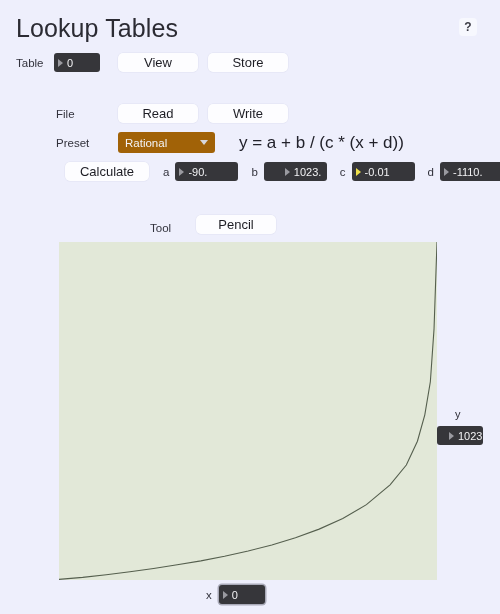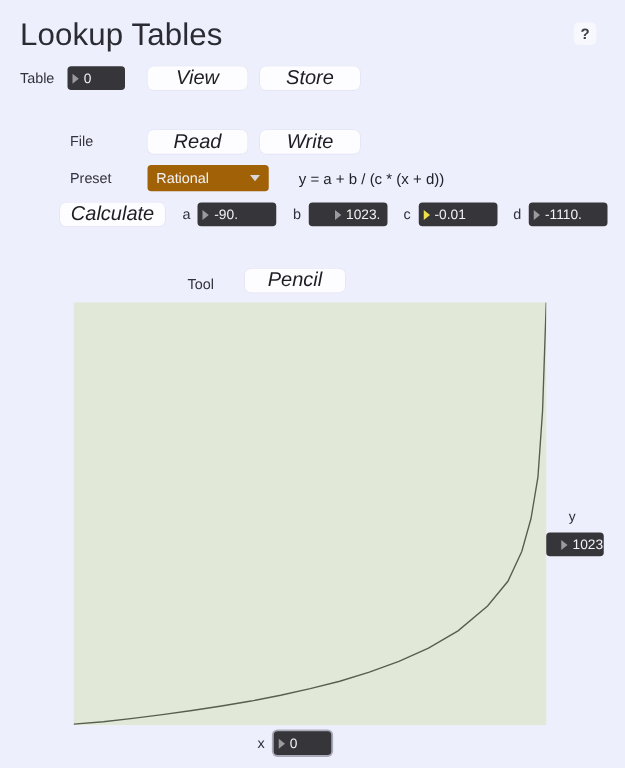--- a/index.html
+++ b/index.html
@@ -58,26 +58,25 @@
   
   .btn {
     background: #fdfdff;
     border-radius: 5px;
     height: 19px;
     min-width: 58px;
     padding: 0 10px;
     display: flex;
     align-items: center;
     justify-content: center;
-    font-size: 16px;
+    font-size: 13px;
     color: #1d1d24;
     cursor: pointer;
     box-shadow: 0 0 0 0.5px rgba(120,122,155,.10);
     user-select: none;
-    font-style: italic;
   }
 
   
   .numfield {
     background: #36363a;
     border-radius: 3px;
     height: 19px;
     display: flex;
     align-items: center;
     padding: 0 6px 0 4px;
@@ -118,21 +117,21 @@
     box-sizing: border-box;
   }
   .select .caret {
     width: 0; height: 0;
     border-top: 5px solid #d7d7dc;
     border-left: 4.5px solid transparent;
     border-right: 4.5px solid transparent;
   }
 
   .formula {
-    font-size: 12px;
+    font-size: 17px;
     color: #22222b;
     white-space: nowrap;
   }
 
   
   .plot-wrap {
     position: absolute;
     left: 59px; top: 242px;
     width: 378px; height: 338px;
     background: #e2e8d8;
@@ -186,21 +185,21 @@
 <div class="row" style="left:56px; top:132px;">
   <div class="lbl" style="width:62px;">Preset</div>
   <div class="select">
     <span>Rational</span>
     <span class="caret"></span>
   </div>
   <div class="formula" style="margin-left:24px;">y = a + b / (c * (x + d))</div>
 </div>
 
 <div class="row" style="left:48px; top:162px;">
-  <div class="btn" style="width:64px;">Calculate</div>
+  <div class="btn" style="width:64px;margin-left:17px;">Calculate</div>
 
   <div class="lbl" style="margin-left:14px;">a</div>
   <div class="numfield" style="margin-left:6px; width:63px;">
     <span class="tri"></span>
     <span class="val">-90.</span>
   </div>
 
   <div class="lbl" style="margin-left:13px;">b</div>
   <div class="numfield" style="margin-left:6px; width:63px;padding-left:21px;">
     <span class="tri"></span>

